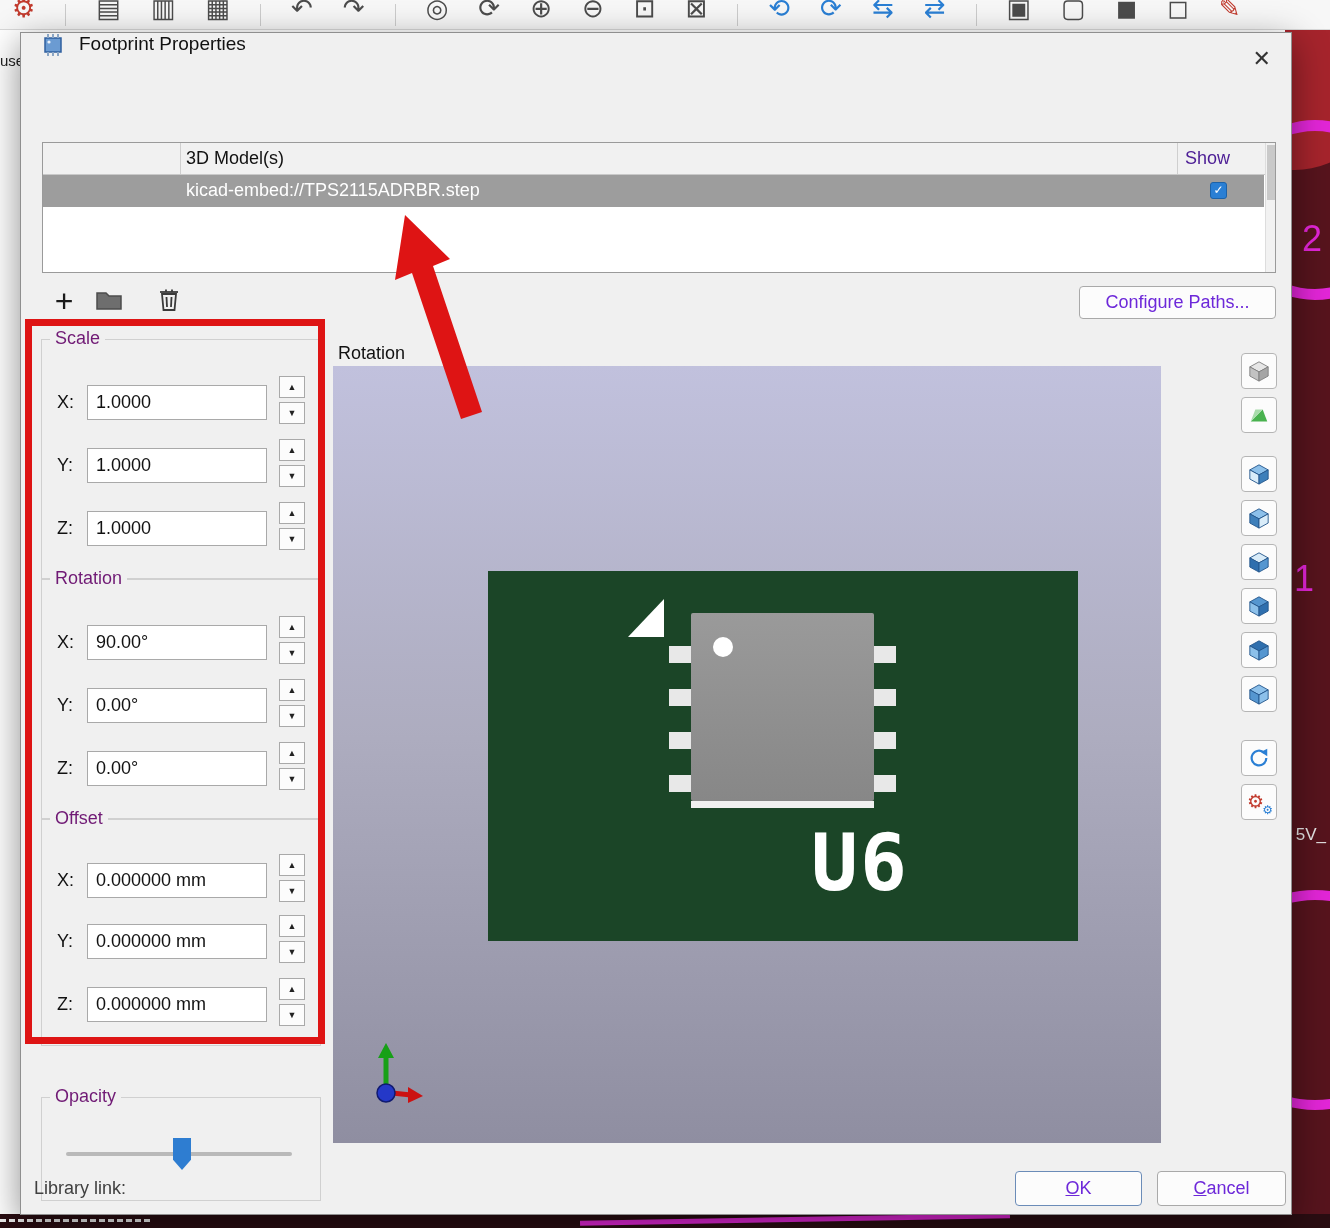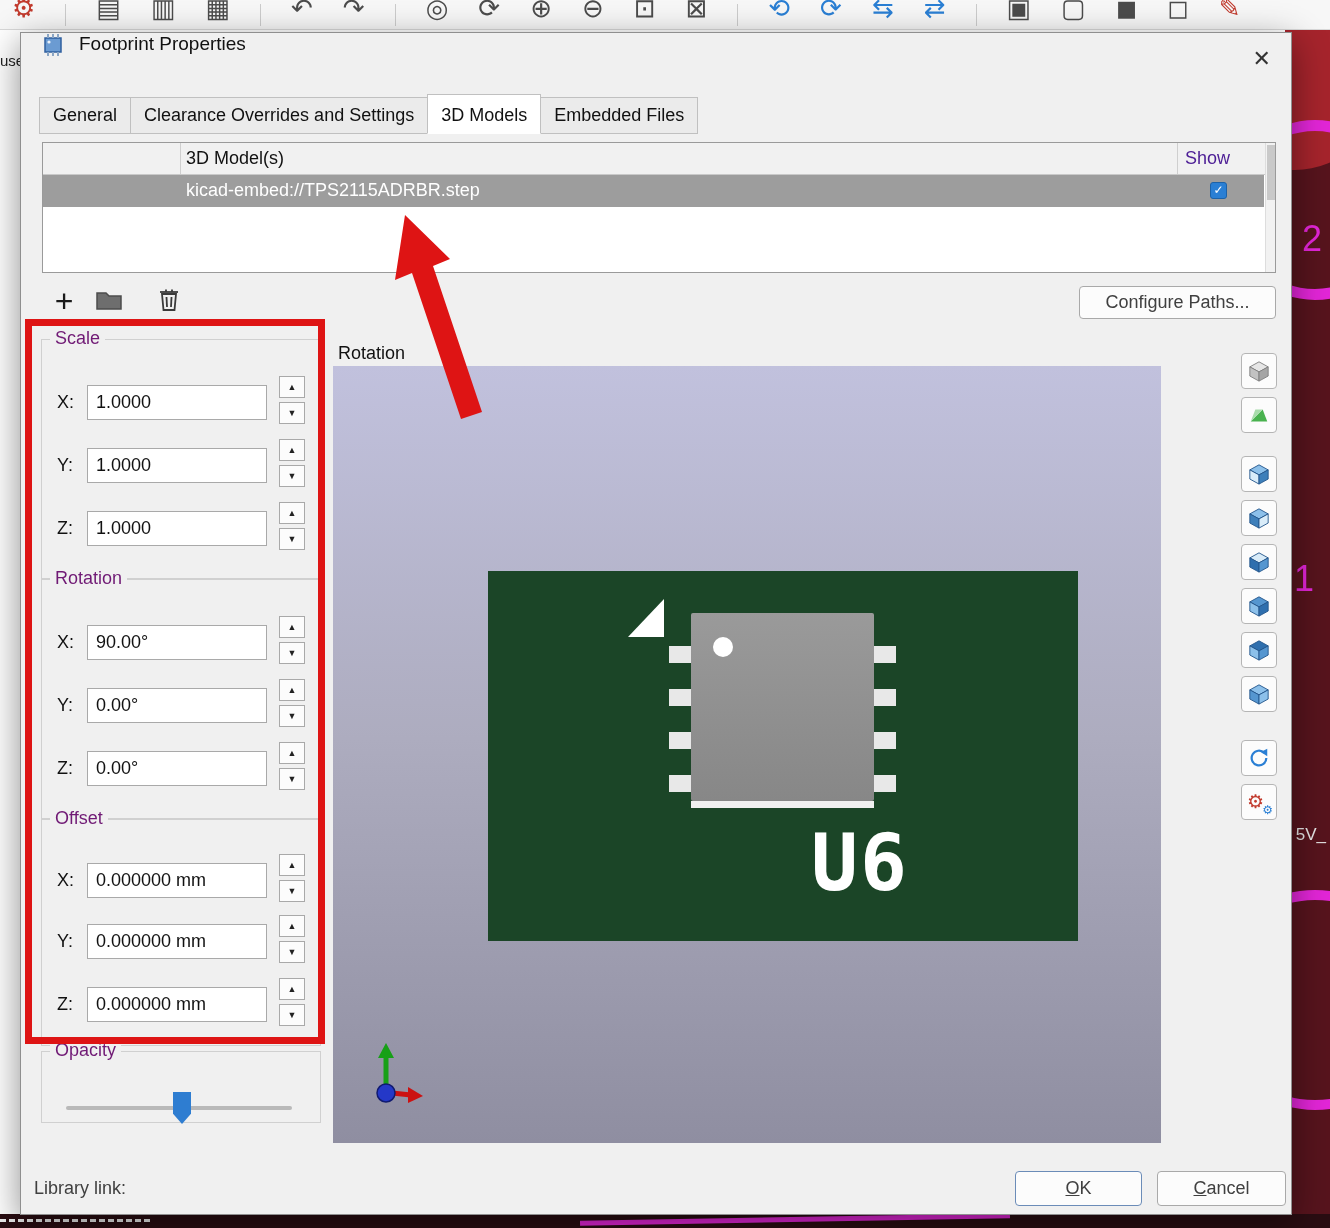--- a/index.html
+++ b/index.html
@@ -51,21 +51,21 @@
   .trow { position:absolute; left:0; top:32px; width:calc(100% - 11px); height:32px; background:#9d9d9d; cursor:pointer; }
   .trow .path { position:absolute; left:143px; top:5px; font-size:18px; color:#fff; }
   .cbx { position:absolute; left:1167px; top:7px; width:17px; height:17px; background:#2a7fd4; border:1px solid #1c62a8;
     border-radius:3px; color:#fff; font-size:12px; text-align:center; line-height:15px; cursor:pointer; }
   .sbar { position:absolute; right:0; top:0; width:10px; height:100%; background:#f2f2f2; border-left:1px solid #ddd; cursor:pointer; }
   .sbthumb { position:absolute; left:1px; top:2px; width:8px; height:55px; background:#c9c9c9; }
 
   .icon-btn { position:absolute; top:251px; width:34px; height:34px; background:transparent; border:none;
     display:flex; align-items:center; justify-content:center; cursor:pointer; }
   .btn-plain { position:absolute; background:#fcfcfc; border:1px solid #a9a9a9; border-radius:4px; font-size:18px;
-    color:#404040; display:flex; align-items:center; justify-content:center; cursor:pointer; }
+    color:#6d28d9; display:flex; align-items:center; justify-content:center; cursor:pointer; }
 
   .group { position:absolute; left:20px; width:280px; border:1px solid #d0d0d0; }
   .gtitle { position:absolute; top:-12px; left:8px; background:#f0f0f0; padding:0 5px; font-size:18px; color:#701a75; }
   .frow { position:absolute; left:0; width:100%; height:36px; }
   .flabel { position:absolute; left:15px; top:7px; font-size:18px; color:#111; }
   .fin { position:absolute; left:45px; top:0; width:180px; height:35px; border:1px solid #a9a9a9; background:#fff;
     font-size:18px; padding:0 8px; color:#111; }
   .spin { position:absolute; left:237px; top:0; width:26px; height:44px; }
   .sb { position:absolute; left:0; width:26px; height:22px; background:#fcfcfc; border:1px solid #a9a9a9;
     font-size:9px; color:#222; display:flex; align-items:center; justify-content:center; cursor:pointer; }
@@ -170,26 +170,20 @@
             <line x1="14" y1="19" x2="14" y2="23"></line>
             <line x1="19" y1="19" x2="19" y2="23"></line>
         </g>
         <circle cx="10" cy="9" r="1.6" fill="#eaf1fa"></circle>
       </svg>
     </span>
     <span class="dlg-title">Footprint Properties</span>
     <span class="dlg-close">✕</span>
   </div>
 
-  <div class="tabs">
-    <div class="tab">General</div>
-    <div class="tab">Clearance Overrides and Settings</div>
-    <div class="tab active">3D Models</div>
-    <div class="tab">Embedded Files</div>
-  </div>
 
   <div class="mtable">
     <div class="thead">
       <div class="col-line" style="left:137px"></div>
       <div class="col-line" style="left:1134px"></div>
       <span class="th-models">3D Model(s)</span>
       <span class="th-show">Show</span>
     </div>
     <div class="trow">
       <span class="path">kicad-embed://TPS2115ADRBR.step</span>
@@ -303,21 +297,21 @@
     <div class="frow" style="top:167px">
       <span class="flabel">Z:</span>
       <input class="fin" value="0.000000 mm" style="">
       <span class="spin">
           <button class="sb up">▲</button>
           <button class="sb dn">▼</button>
         </span>
     </div>
   </div>
 
-  <div class="group" style="top:1018px;height:72px">
+  <div class="group" style="top:1064px;height:104px">
     <div class="gtitle">Opacity</div>
     <div class="slider-track"></div>
     <div class="slider-handle"></div>
   </div>
 
   <span class="preview-label">Rotation</span>
 
   <div class="preview">
     <div class="pcb"></div>
     <svg class="tri" width="40" height="42">

